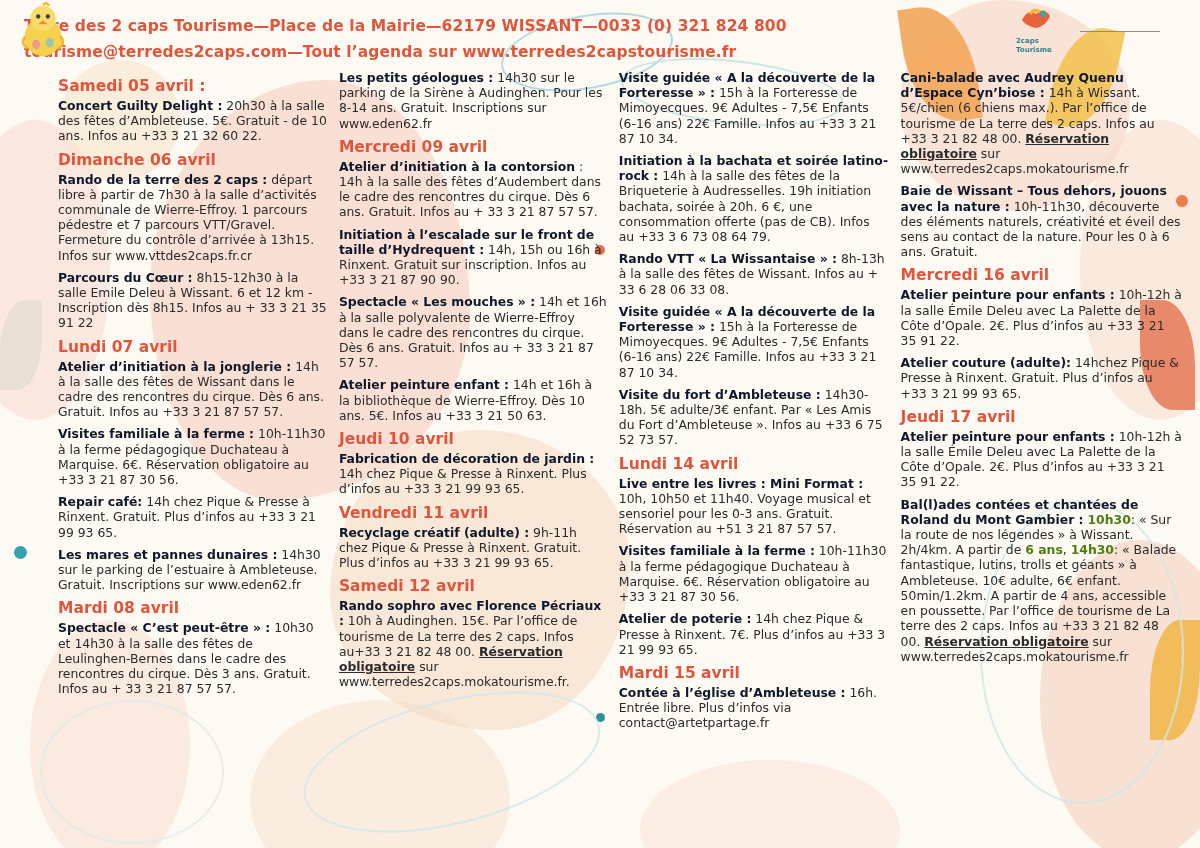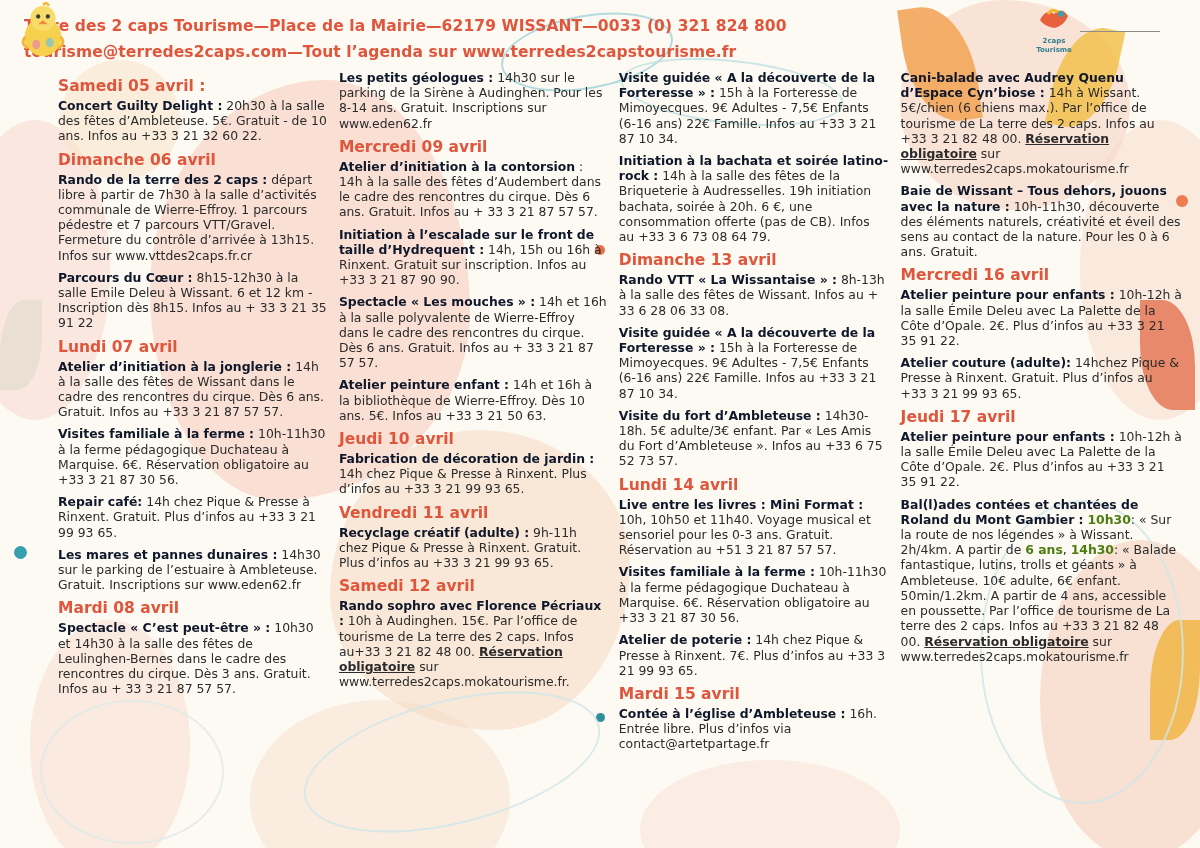--- a/index.html
+++ b/index.html
@@ -46,21 +46,21 @@
     text-align:left;padding-top:13px;padding-left:24px;
   }
   .header-lines .hl{
     font-family:"DejaVu Sans", sans-serif;
     font-weight:bold;font-size:15.5px;color:#e0563c;letter-spacing:.1px;
     line-height:26px;white-space:nowrap;
   }
   
   .chick{position:absolute;left:14px;top:2px;width:58px;height:58px;z-index:4;}
   
-  .logo2caps{position:absolute;right:120px;top:6px;width:52px;height:52px;z-index:4;text-align:center;}
+  .logo2caps{position:absolute;right:132px;top:6px;width:52px;height:52px;z-index:4;}
   .logo2caps .lbl{font-size:7px;color:#2f7f8c;font-weight:bold;line-height:8px;margin-top:1px;}
   .logoline{position:absolute;right:40px;top:31px;width:80px;height:1px;background:#8d8d8d;z-index:4;}
 
   
   .sheet{position:relative;z-index:2;display:flex;gap:0;padding:6px 18px 0 30px;box-sizing:border-box;height:784px;margin-left:28px;}
   .col{width:291px;box-sizing:border-box;padding-right:12px;}
   .col.c2{width:290px;}
   .col.c3{width:292px;}
   .col.c4{width:292px;padding-right:0;}
   .daytitle{
@@ -162,21 +162,20 @@
       <div class="daytitle">Jeudi 10 avril</div>
       <div class="ev"><span class="evt">Fabrication de décoration de jardin :</span><span> 14h chez Pique &amp; Presse à Rinxent. Plus d’infos au +33 3 21 99 93 65.</span></div>
       <div class="daytitle">Vendredi 11 avril</div>
       <div class="ev"><span class="evt">Recyclage créatif (adulte) :</span><span> 9h-11h chez Pique &amp; Presse à Rinxent. Gratuit. Plus d’infos au +33 3 21 99 93 65.</span></div>
       <div class="daytitle">Samedi 12 avril</div>
       <div class="ev"><span class="evt">Rando sophro avec Florence Pécriaux :</span><span> 10h à Audinghen. 15€. Par l’office de tourisme de La terre des 2 caps. Infos au+33 3 21 82 48 00. </span><span class="ul" style="font-weight:bold">Réservation obligatoire</span><span> sur www.terredes2caps.mokatourisme.fr.</span></div>
     </div>
   <div class="col c3">
       <div class="ev"><span class="evt">Visite guidée  « A la découverte de la  Forteresse » :</span><span> 15h à la Forteresse de Mimoyecques. 9€ Adultes - 7,5€ Enfants (6-16 ans) 22€ Famille. Infos au +33 3 21 87 10 34.</span></div>
       <div class="ev"><span class="evt">Initiation à la bachata et soirée latino-rock :</span><span> 14h à la salle des fêtes de la Briqueterie à Audresselles. 19h initiation bachata, soirée à 20h. 6 €, une consommation offerte (pas de CB). Infos au +33 3 6 73 08 64 79.</span></div>
-      <div class="daytitle">Dimanche 13 avril</div>
       <div class="ev"><span class="evt">Rando VTT « La Wissantaise » :</span><span> 8h-13h à la salle des fêtes de Wissant.  Infos au + 33 6 28 06 33 08.</span></div>
       <div class="ev"><span class="evt">Visite guidée «  A la découverte de la Forteresse » :</span><span> 15h à la Forteresse de Mimoyecques. 9€ Adultes - 7,5€ Enfants (6-16 ans) 22€ Famille. Infos au +33 3 21 87 10 34.</span></div>
       <div class="ev"><span class="evt">Visite du fort d’Ambleteuse :</span><span> 14h30-18h.  5€ adulte/3€ enfant. Par « Les Amis du Fort d’Ambleteuse ».  Infos au +33 6 75 52 73 57.</span></div>
       <div class="daytitle">Lundi 14 avril</div>
       <div class="ev"><span class="evt">Live entre les livres : Mini Format :</span><span> 10h, 10h50 et 11h40. Voyage musical et sensoriel pour les 0-3 ans. Gratuit. Réservation au +51 3 21 87 57 57.</span></div>
       <div class="ev"><span class="evt">Visites familiale à la ferme :</span><span> 10h-11h30 à la ferme pédagogique Duchateau à Marquise. 6€. Réservation obligatoire au +33 3 21 87 30 56.</span></div>
       <div class="ev"><span class="evt">Atelier de poterie :</span><span> 14h chez Pique &amp; Presse à Rinxent. 7€. Plus d’infos au +33 3 21 99 93 65.</span></div>
       <div class="daytitle">Mardi 15 avril</div>
       <div class="ev"><span class="evt">Contée à l’église d’Ambleteuse :</span><span> 16h. Entrée libre. Plus d’infos via contact@artetpartage.fr</span></div>
     </div>

